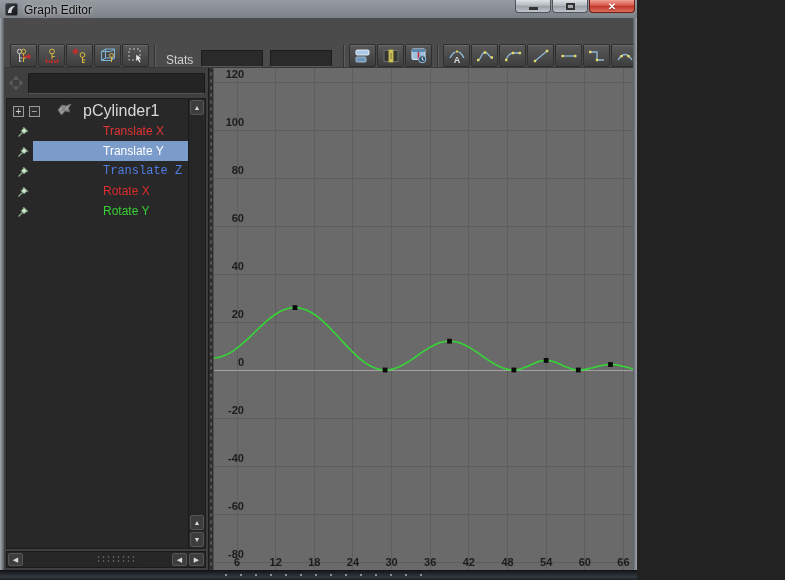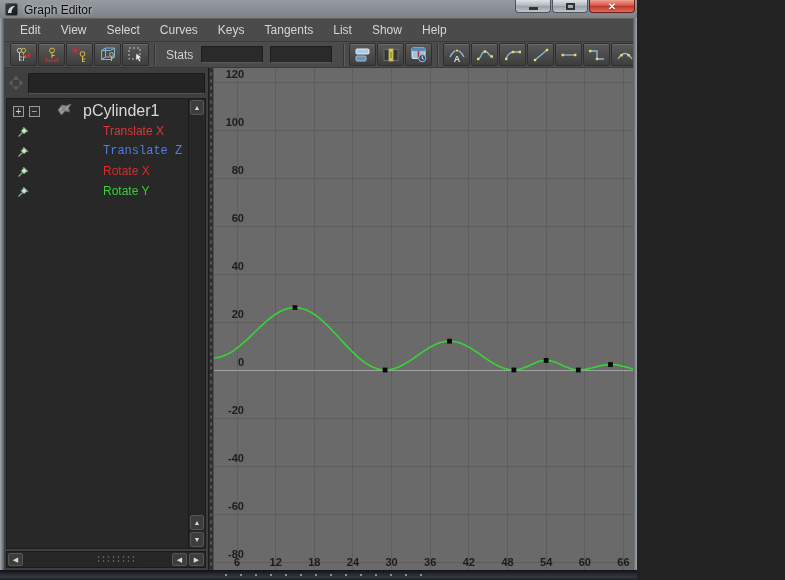--- a/index.html
+++ b/index.html
@@ -31,21 +31,21 @@
     background:repeating-linear-gradient(90deg,#878c91 0 2px,transparent 2px 15px);}
 
   
   .menubar{position:absolute;left:4px;right:4px;top:18px;height:24px;background:#4b4b4b;
     border-top:1px solid #606060;border-bottom:1px solid #3a3a3a;
     display:flex;align-items:center;padding-left:6px;}
   .menu-item{font-size:12px;color:#d6d6d6;padding:0 10px;line-height:22px;cursor:default;}
 
   
   .toolbar{position:absolute;left:4px;right:4px;top:42px;height:26px;background:#4b4b4b;
-    border-bottom:1px solid #383838;display:flex;align-items:center;padding-left:6px;}
+    border-bottom:1px solid #383838;display:flex;align-items:flex-end;padding-left:6px;}
   .tbtn{width:27px;height:23px;margin-right:1px;border:1px solid #2e2e2e;border-radius:2px;
     background:linear-gradient(180deg,#595959,#3e3e3e);box-shadow:inset 0 1px 0 #6b6b6b;
     display:flex;align-items:center;justify-content:center;flex:none;}
   .tsep{width:0;height:22px;border-left:1px solid #343434;border-right:1px solid #5e5e5e;margin:0 4px;flex:none;}
   .stats-label{font-size:12px;color:#cfcfcf;margin:0 8px 0 6px;flex:none;}
   .stats-input{width:62px;height:17px;background:#2a2a2a;border:1px solid #1d1d1d;border-bottom-color:#595959;
     border-radius:1px;margin-right:7px;color:#d8d8d8;font-size:11px;padding:0 4px;flex:none;}
   .ti{display:block;}
 
   
@@ -106,31 +106,20 @@
           <span class="glyph-max"></span>
         </span>
       <span class="wbtn close">
           <span class="glyph-close">✕</span>
         </span>
     </span>
   </div>
   <div class="side l"></div>
   <div class="side r"></div>
 
-  <div class="menubar">
-      <span class="menu-item">Edit</span>
-      <span class="menu-item">View</span>
-      <span class="menu-item">Select</span>
-      <span class="menu-item">Curves</span>
-      <span class="menu-item">Keys</span>
-      <span class="menu-item">Tangents</span>
-      <span class="menu-item">List</span>
-      <span class="menu-item">Show</span>
-      <span class="menu-item">Help</span>
-    </div>
 
   <div class="toolbar">
     <span class="tbtn">
       <svg class="ti" width="18" height="18" viewBox="0 0 18 18">
           <g fill="none" stroke="#c9c9c9">
             <circle cx="4.5" cy="4.5" r="2.2"></circle>
             <path d="M4.5 6.7V15M4.5 11h2.6M4.5 14h2.2"></path>
           </g>
           <g fill="none" stroke="#d9b93e">
             <circle cx="8.5" cy="4.5" r="2.2"></circle>
@@ -312,20 +301,27 @@
           </span>
           <span class="node-label">pCylinder1</span>
         </div>
         <div id="channel-list">
             <div class="channel-row">
               <span class="pin"><svg width="15" height="15" viewBox="0 0 15 15">
                   <path d="M2.5 12.5L7 8" stroke="#8fae8f" stroke-width="1.1"></path>
                   <path d="M7.5 3l4.5 4.5-2.4.5L8.3 10 5 6.7l1.9-1.3z" fill="#cfe8cf" stroke="#6f8f6f"></path>
                 </svg></span>
               <span class="ch-label" style="color: rgb(226, 52, 52);">Translate X</span>
+            </div>
+            <div class="channel-row selected">
+              <span class="pin"><svg width="15" height="15" viewBox="0 0 15 15">
+                  <path d="M2.5 12.5L7 8" stroke="#8fae8f" stroke-width="1.1"></path>
+                  <path d="M7.5 3l4.5 4.5-2.4.5L8.3 10 5 6.7l1.9-1.3z" fill="#cfe8cf" stroke="#6f8f6f"></path>
+                </svg></span>
+              <span class="ch-label" style="color: rgb(255, 255, 255);">Translate Y</span>
             </div>
             <div class="channel-row">
               <span class="pin"><svg width="15" height="15" viewBox="0 0 15 15">
                   <path d="M2.5 12.5L7 8" stroke="#8fae8f" stroke-width="1.1"></path>
                   <path d="M7.5 3l4.5 4.5-2.4.5L8.3 10 5 6.7l1.9-1.3z" fill="#cfe8cf" stroke="#6f8f6f"></path>
                 </svg></span>
               <span class="ch-label" style="color: rgb(79, 125, 226); font-family: Liberation Mono, monospace;">Translate Z</span>
             </div>
             <div class="channel-row">
               <span class="pin"><svg width="15" height="15" viewBox="0 0 15 15">

